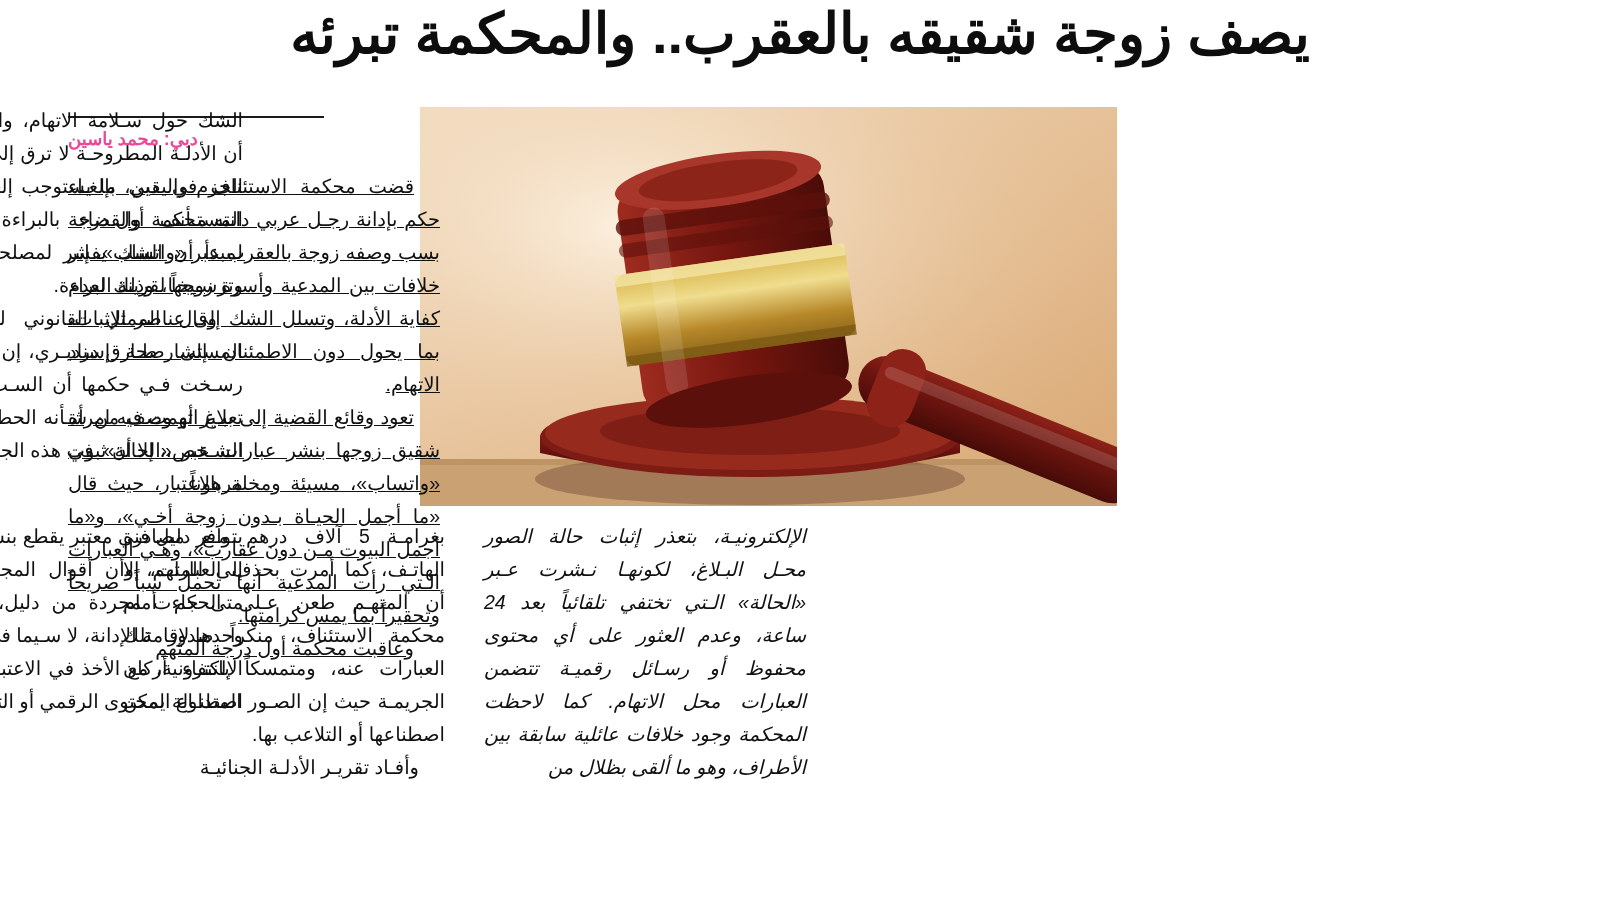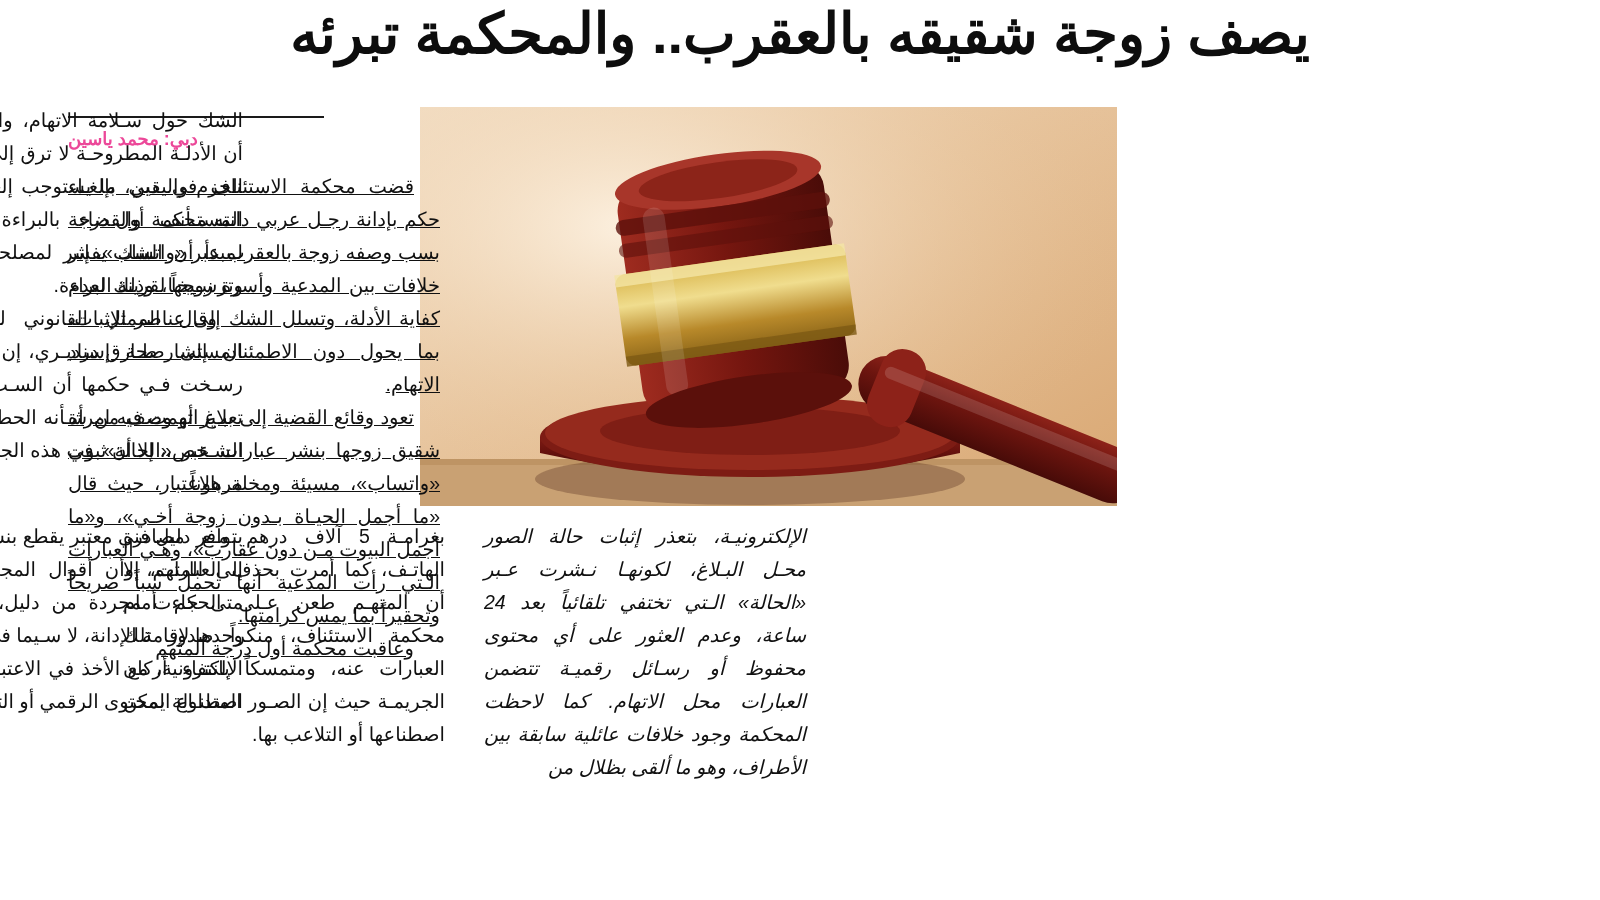--- a/index.html
+++ b/index.html
@@ -204,20 +204,21 @@
   </div>
 
   <div class="col col-right">
     <p>قضت محكمة الاستئناف في دبي بإلغـاء حكم بإدانة رجـل عربي دانته محكمة أول درجة بسب وصفه زوجة بالعقرب عبر «واتساب»، إثر خلافات بين المدعية وأسرة زوجها، وذلك لعدم كفاية الأدلة، وتسلل الشك إلى عناصر الإثبات، بما يحول دون الاطمئنان إلى صحة إسناد الاتهام.</p>
     <p>تعود وقائع القضية إلى بلاغ اتهمت فيه امرأة شقيق زوجها بنشر عبارات عبر «الحالة» في «واتساب»، مسيئة ومخلة بالاعتبار، حيث قال «ما أجمل الحيـاة بـدون زوجة أخـي»، و«ما أجمل البيوت مـن دون عقارب»، وهـي العبارات الـتي رأت المدعية أنها تحمل سباً صريحاً وتحقيراً بما يمس كرامتها.</p>
     <p>وعاقبت محكمة أول درجة المتهم</p>
   </div>
 
   <div class="col col-bottom-left">
     <p class="noindent">بغرامـة 5 آلاف درهم مـع مصادرة الهاتـف، كما أمرت بحذف العبارات، إلا أن المتهـم طعن عـلى الحكم أمام محكمة الاستئناف، منكراً صدور تلك العبارات عنه، ومتمسكاً بانتفاء أركان الجريمـة حيث إن الصـور المتداولة يمكن اصطناعها أو التلاعب بها.</p>
+    <p>وأفـاد تقريـر الأدلـة الجنائيـة</p>
   </div>
 
   <div class="col col-mid-b">
     <p class="noindent">الإلكترونيـة، بتعذر إثبات حالة الصور محـل البـلاغ، لكونهـا نـشرت عـبر «الحالة» الـتي تختفي تلقائياً بعد 24 ساعة، وعدم العثور على أي محتوى محفوظ أو رسـائل رقميـة تتضمن العبارات محل الاتهام. كما لاحظت المحكمة وجود خلافات عائلية سابقة بين الأطراف، وهو ما ألقى بظلال من</p>
   </div>
 
   <div class="col col-left">
     <p class="noindent">الشك حول سـلامة الاتهام، وانتهت إلى أن الأدلـة المطروحـة لا ترق إلى مستوى الجزم واليقين، ما يستوجب إلغاء الحكم المستـأنف والقضاء بالبراءة، تكريساً لمبدأ أن الشك يفسر لمصلحة المتهم، وترسـيخاً لقرينة البراءة.</p>
     <p>وقال الممثل القانوني للمستأنف، المستشار طـارق دردیـري، إن المحكمـة رسـخت فـي حكمها أن السـب هـو كل تعبـير أو وصف من شـأنه الحط مـن قدر الشـخص،، إلا أن ثبوت هذه الجريمة يظل مرهوناً</p>
   </div>

